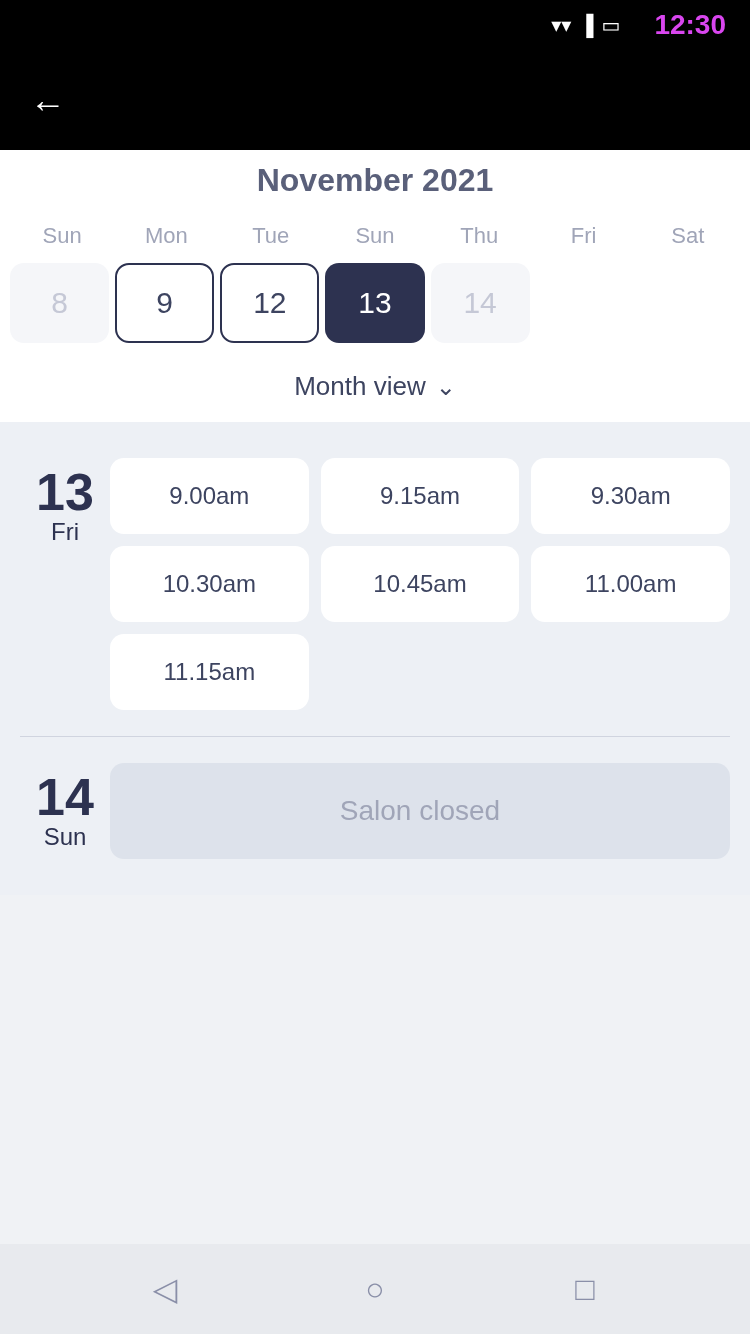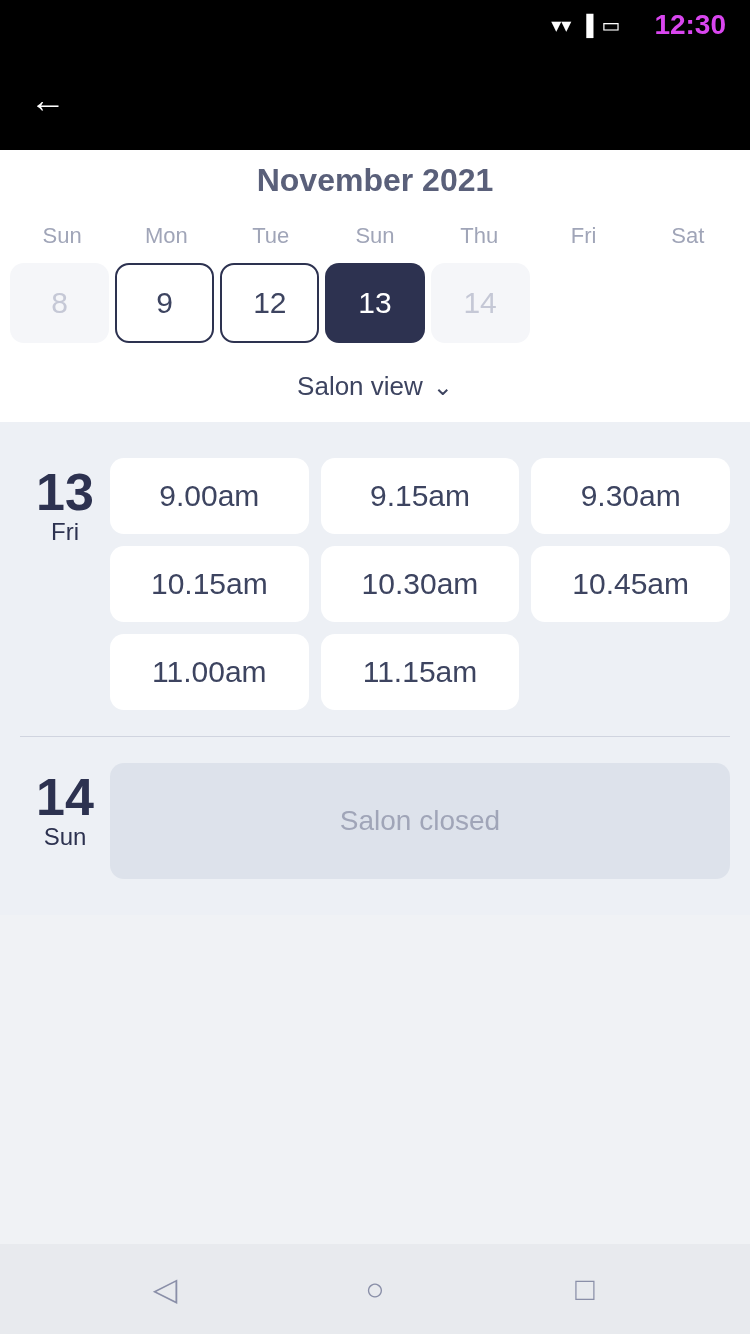--- a/index.html
+++ b/index.html
@@ -170,21 +170,21 @@
       grid-template-columns: repeat(3, 1fr);
       gap: 12px;
     }
     .time-slot {
       background: #fff;
       border-radius: 14px;
       height: 76px;
       display: flex;
       align-items: center;
       justify-content: center;
-      font-size: 30px;
+      font-size: 24px;
       color: #3d4460;
       cursor: pointer;
       font-weight: 400;
     }
 
     
     .divider {
       height: 1px;
       background: #d0d4df;
       margin: 10px 20px;
@@ -195,21 +195,21 @@
       display: flex;
       gap: 0;
       padding: 16px 20px;
     }
     .closed-slots {
       flex: 1;
     }
     .closed-box {
       background: #dde2eb;
       border-radius: 14px;
-      height: 116px;
+      height: 96px;
       display: flex;
       align-items: center;
       justify-content: center;
       font-size: 28px;
       color: #a0a5b8;
       font-weight: 400;
     }
 
     
     .bottom-nav {
@@ -265,37 +265,36 @@
 
   <div class="days-row">
     <div class="day-cell dimmed">8</div>
     <div class="day-cell bordered">9</div>
     <div class="day-cell bordered">12</div>
     <div class="day-cell selected">13</div>
     <div class="day-cell dimmed">14</div>
   </div>
 
   <div class="month-view-row">
-    <span class="month-view-label">Salon view</span>
+    <span class="month-view-label">Month view</span>
     <span class="chevron-down">⌄</span>
   </div>
 </div>
 
 <div class="time-slots-section">
 
   <div class="day-block">
     <div class="day-label">
       <span class="day-number">13</span>
       <span class="day-name">Fri</span>
     </div>
     <div class="slots-grid">
       <div class="time-slot">9.00am</div>
       <div class="time-slot">9.15am</div>
       <div class="time-slot">9.30am</div>
-      <div class="time-slot">10.15am</div>
       <div class="time-slot">10.30am</div>
       <div class="time-slot">10.45am</div>
       <div class="time-slot">11.00am</div>
       <div class="time-slot">11.15am</div>
     </div>
   </div>
 
   <div class="divider"></div>
 
   <div class="salon-closed-block">

